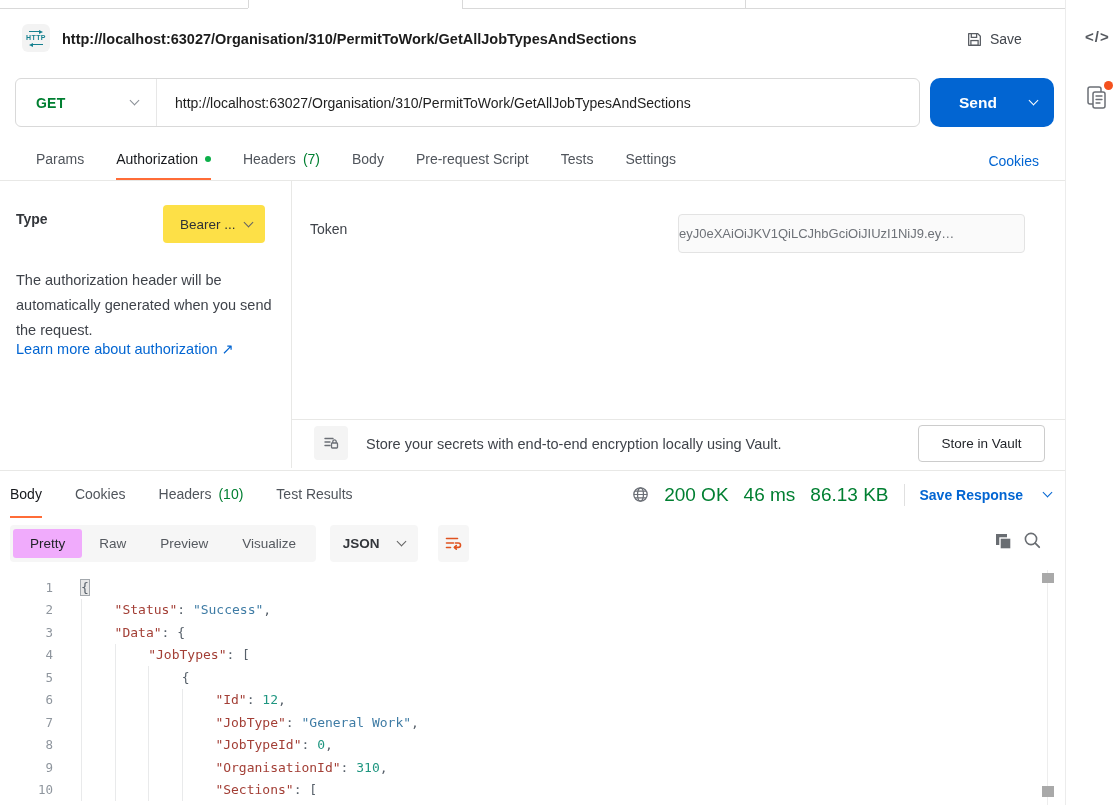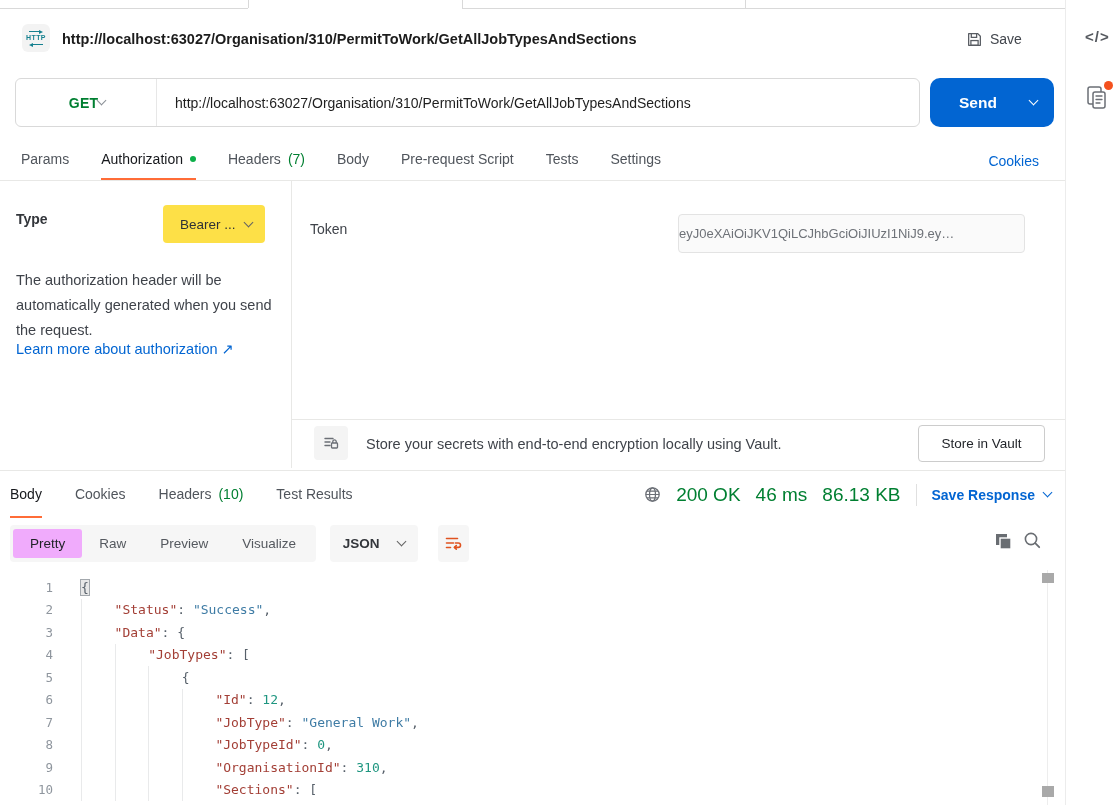--- a/index.html
+++ b/index.html
@@ -22,37 +22,37 @@
   .http-icon .arrow.l:after { content:""; position:absolute; left:1px; top:0.6px; border-right:4px solid #15808f;
                border-top:2.2px solid transparent; border-bottom:2.2px solid transparent; }
   .http-icon .t { font-size:7px; font-weight:bold; color:#15808f; letter-spacing:.4px; line-height:8px; }
   .url-title { left:62px; top:31px; font-size:14.5px; font-weight:bold; color:#1c1c1c; }
   .save-btn { left:966px; top:27px; height:24px; display:flex; align-items:center; gap:7px;
               font-size:14px; color:#42464d; cursor:pointer; }
 
   
   .url-box { left:15px; top:78px; width:905px; height:49px; border:1px solid #d9d9d9; border-radius:6px;
              display:flex; align-items:stretch; background:#fff; }
-  .method { width:141px; display:flex; align-items:center; justify-content:center;
+  .method { width:141px; display:flex; align-items:center; justify-content:space-between;
             padding:0 18px 0 20px; border-right:1px solid #e7e7e7; cursor:pointer; }
   .method .m { font-size:14px; font-weight:bold; color:#007f31; letter-spacing:.2px; }
   .url-input { flex:1; border:none; outline:none; background:transparent; font-family:"Liberation Sans",sans-serif;
                font-size:14px; color:#1f1f1f; padding:0 12px 0 18px; }
   .send-btn { left:930px; top:78px; width:124px; height:49px; background:#0265d2; border-radius:10px;
               display:flex; align-items:center; justify-content:space-between; padding:0 17px 0 29px;
               color:#fff; cursor:pointer; }
   .send-btn .s { font-size:15.5px; font-weight:bold; }
 
   .chev { width:7px; height:7px; border-right:1.7px solid currentColor; border-bottom:1.7px solid currentColor;
           transform:rotate(45deg); display:inline-block; margin-top:-4px; }
   .chev.gray { color:#636363; }
 
   
   .tabs-row { left:0; top:140px; width:1065px; height:41px; border-bottom:1px solid #e8e8e6;
-              display:flex; align-items:stretch; gap:32px; padding-left:21px; }
+              display:flex; align-items:stretch; gap:32px; padding-left:36px; }
   .tab { display:flex; align-items:center; gap:7px; font-size:14px; color:#50555c; cursor:pointer;
          border-bottom:2px solid transparent; }
   .tab.active { color:#16181c; border-bottom-color:#ff6c37; }
   .tab .count { color:#007f31; }
   .tab .dot { width:6px; height:6px; border-radius:50%; background:#0caf49; }
   .cookies-link { right:78px; top:140px; height:41px; display:flex; align-items:center;
                   font-size:14px; color:#0265d2; cursor:pointer; }
 
   
   .auth-divider-v { left:291px; top:181px; width:1px; height:287px; background:#e8e8e6; }
@@ -75,21 +75,21 @@
   .vault-btn { left:918px; top:425px; width:127px; height:37px; border:1px solid #ccc; border-radius:4px;
                background:#fff; display:flex; align-items:center; justify-content:center;
                font-size:13.5px; color:#23262b; cursor:pointer; }
 
   
   .resp-top { left:0; top:470px; width:1065px; height:1px; background:#e8e8e6; }
   .resp-tabs { left:0; top:471px; width:640px; height:47px; display:flex; align-items:stretch; gap:33px; padding-left:10px; }
   .resp-meta { right:66px; top:471px; height:47px; display:flex; align-items:center; gap:15px; }
   .meta-green { font-size:19px; color:#007f31; }
   .meta-div { width:1px; height:22px; background:#e0e0e0; }
-  .save-response { display:flex; align-items:center; gap:9px; font-size:14px; font-weight:bold;
+  .save-response { display:flex; align-items:center; gap:21px; font-size:14px; font-weight:bold;
                    color:#0265d2; cursor:pointer; }
 
   .view-row { left:10px; top:525px; height:37px; display:flex; align-items:center; }
   .seg { background:#f6f6f6; border-radius:4px; height:37px; display:flex; align-items:center; padding:3px; }
   .seg-item { padding:7px 17px; font-size:13.5px; color:#55595f; border-radius:3px; cursor:pointer; }
   .seg-item.active { background:#f0abfc; color:#1f2226; }
   .json-dd { margin-left:14px; width:88px; height:37px; background:#f6f6f6; border-radius:4px;
              display:flex; align-items:center; justify-content:center; gap:19px;
              font-size:13.5px; font-weight:bold; color:#33363b; cursor:pointer; }
   .wrap-btn { margin-left:20px; width:31px; height:37px; background:#f6f6f6; border-radius:4px;

